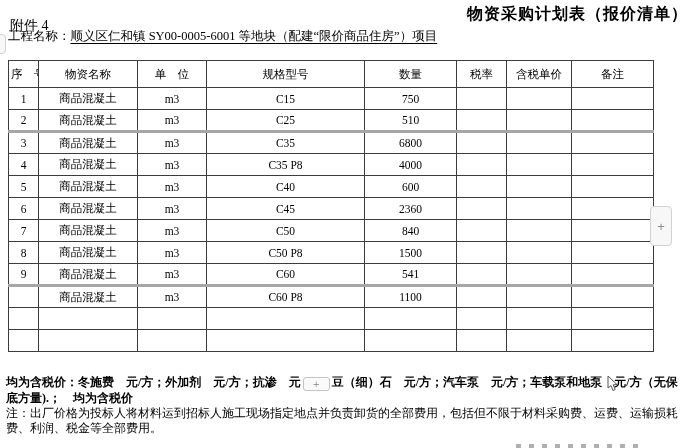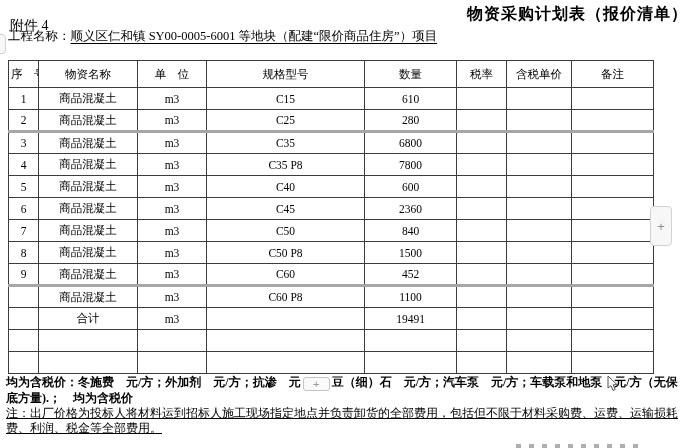--- a/index.html
+++ b/index.html
@@ -49,21 +49,21 @@
   }
   .inline-add-btn {
     display:inline-block; width:27px; height:14px; margin:0 2px;
     background:#fafafa; border:1px solid #c4c4c4; border-radius:3px;
     color:#9a9a9a; font-size:11px; line-height:12px; text-align:center;
     vertical-align:-2px; font-family:"Liberation Sans",sans-serif; font-weight:normal;
     cursor:pointer;
   }
   .remark {
     position:absolute; left:6px; top:406px; width:678px;
-    font-size:12px; line-height:15px;text-decoration:underline;
+    font-size:12px; line-height:15px;
   }
   .cursor-icon { position:absolute; left:607px; top:376px; }
 
   
   .partial-strip {
     position:absolute; left:516px; top:444px; width:126px; height:4px; opacity:.55;
     background:repeating-linear-gradient(90deg,#6e6e6e 0 5px,transparent 5px 13px);
   }
 </style>
 </head>
@@ -98,51 +98,51 @@
       <th>含税单价</th>
       <th>备注</th>
     </tr>
   </thead>
   <tbody>
       <tr>
         <td>1</td>
         <td>商品混凝土</td>
         <td>m3</td>
         <td>C15</td>
-        <td>610</td>
+        <td>750</td>
         <td></td>
         <td></td>
         <td></td>
       </tr>
       <tr>
         <td>2</td>
         <td>商品混凝土</td>
         <td>m3</td>
         <td>C25</td>
-        <td>280</td>
+        <td>510</td>
         <td></td>
         <td></td>
         <td></td>
       </tr>
       <tr class="section-break">
         <td>3</td>
         <td>商品混凝土</td>
         <td>m3</td>
         <td>C35</td>
         <td>6800</td>
         <td></td>
         <td></td>
         <td></td>
       </tr>
       <tr>
         <td>4</td>
         <td>商品混凝土</td>
         <td>m3</td>
         <td>C35 P8</td>
-        <td>7800</td>
+        <td>4000</td>
         <td></td>
         <td></td>
         <td></td>
       </tr>
       <tr>
         <td>5</td>
         <td>商品混凝土</td>
         <td>m3</td>
         <td>C40</td>
         <td>600</td>
@@ -178,41 +178,31 @@
         <td>1500</td>
         <td></td>
         <td></td>
         <td></td>
       </tr>
       <tr>
         <td>9</td>
         <td>商品混凝土</td>
         <td>m3</td>
         <td>C60</td>
-        <td>452</td>
+        <td>541</td>
         <td></td>
         <td></td>
         <td></td>
       </tr>
       <tr class="section-break">
         <td></td>
         <td>商品混凝土</td>
         <td>m3</td>
         <td>C60 P8</td>
         <td>1100</td>
-        <td></td>
-        <td></td>
-        <td></td>
-      </tr>
-      <tr>
-        <td></td>
-        <td>合计</td>
-        <td>m3</td>
-        <td></td>
-        <td>19491</td>
         <td></td>
         <td></td>
         <td></td>
       </tr>
       <tr>
         <td></td>
         <td></td>
         <td></td>
         <td></td>
         <td></td>

